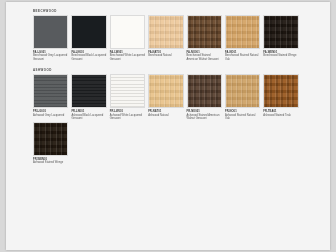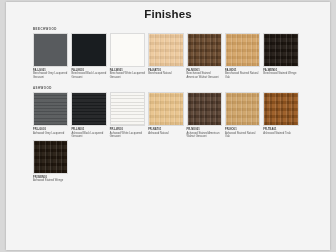--- a/index.html
+++ b/index.html
@@ -95,21 +95,20 @@
     font-size: 2.65px;
     color: #555555;
     letter-spacing: 0.03px;
   }
 </style>
 </head>
 <body>
 
 <div class="page">
 
-  <div class="page-title">Finishes</div>
 
   <div class="content">
     <div id="sections-root">
         <div class="section">
           <div class="section-label">BEECHWOOD</div>
           <div class="swatch-grid">
             <div class="swatch-cell">
               <div class="swatch-chip">
                 <div class="grain" style="background: rgb(88, 91, 94);"></div>
               </div>

